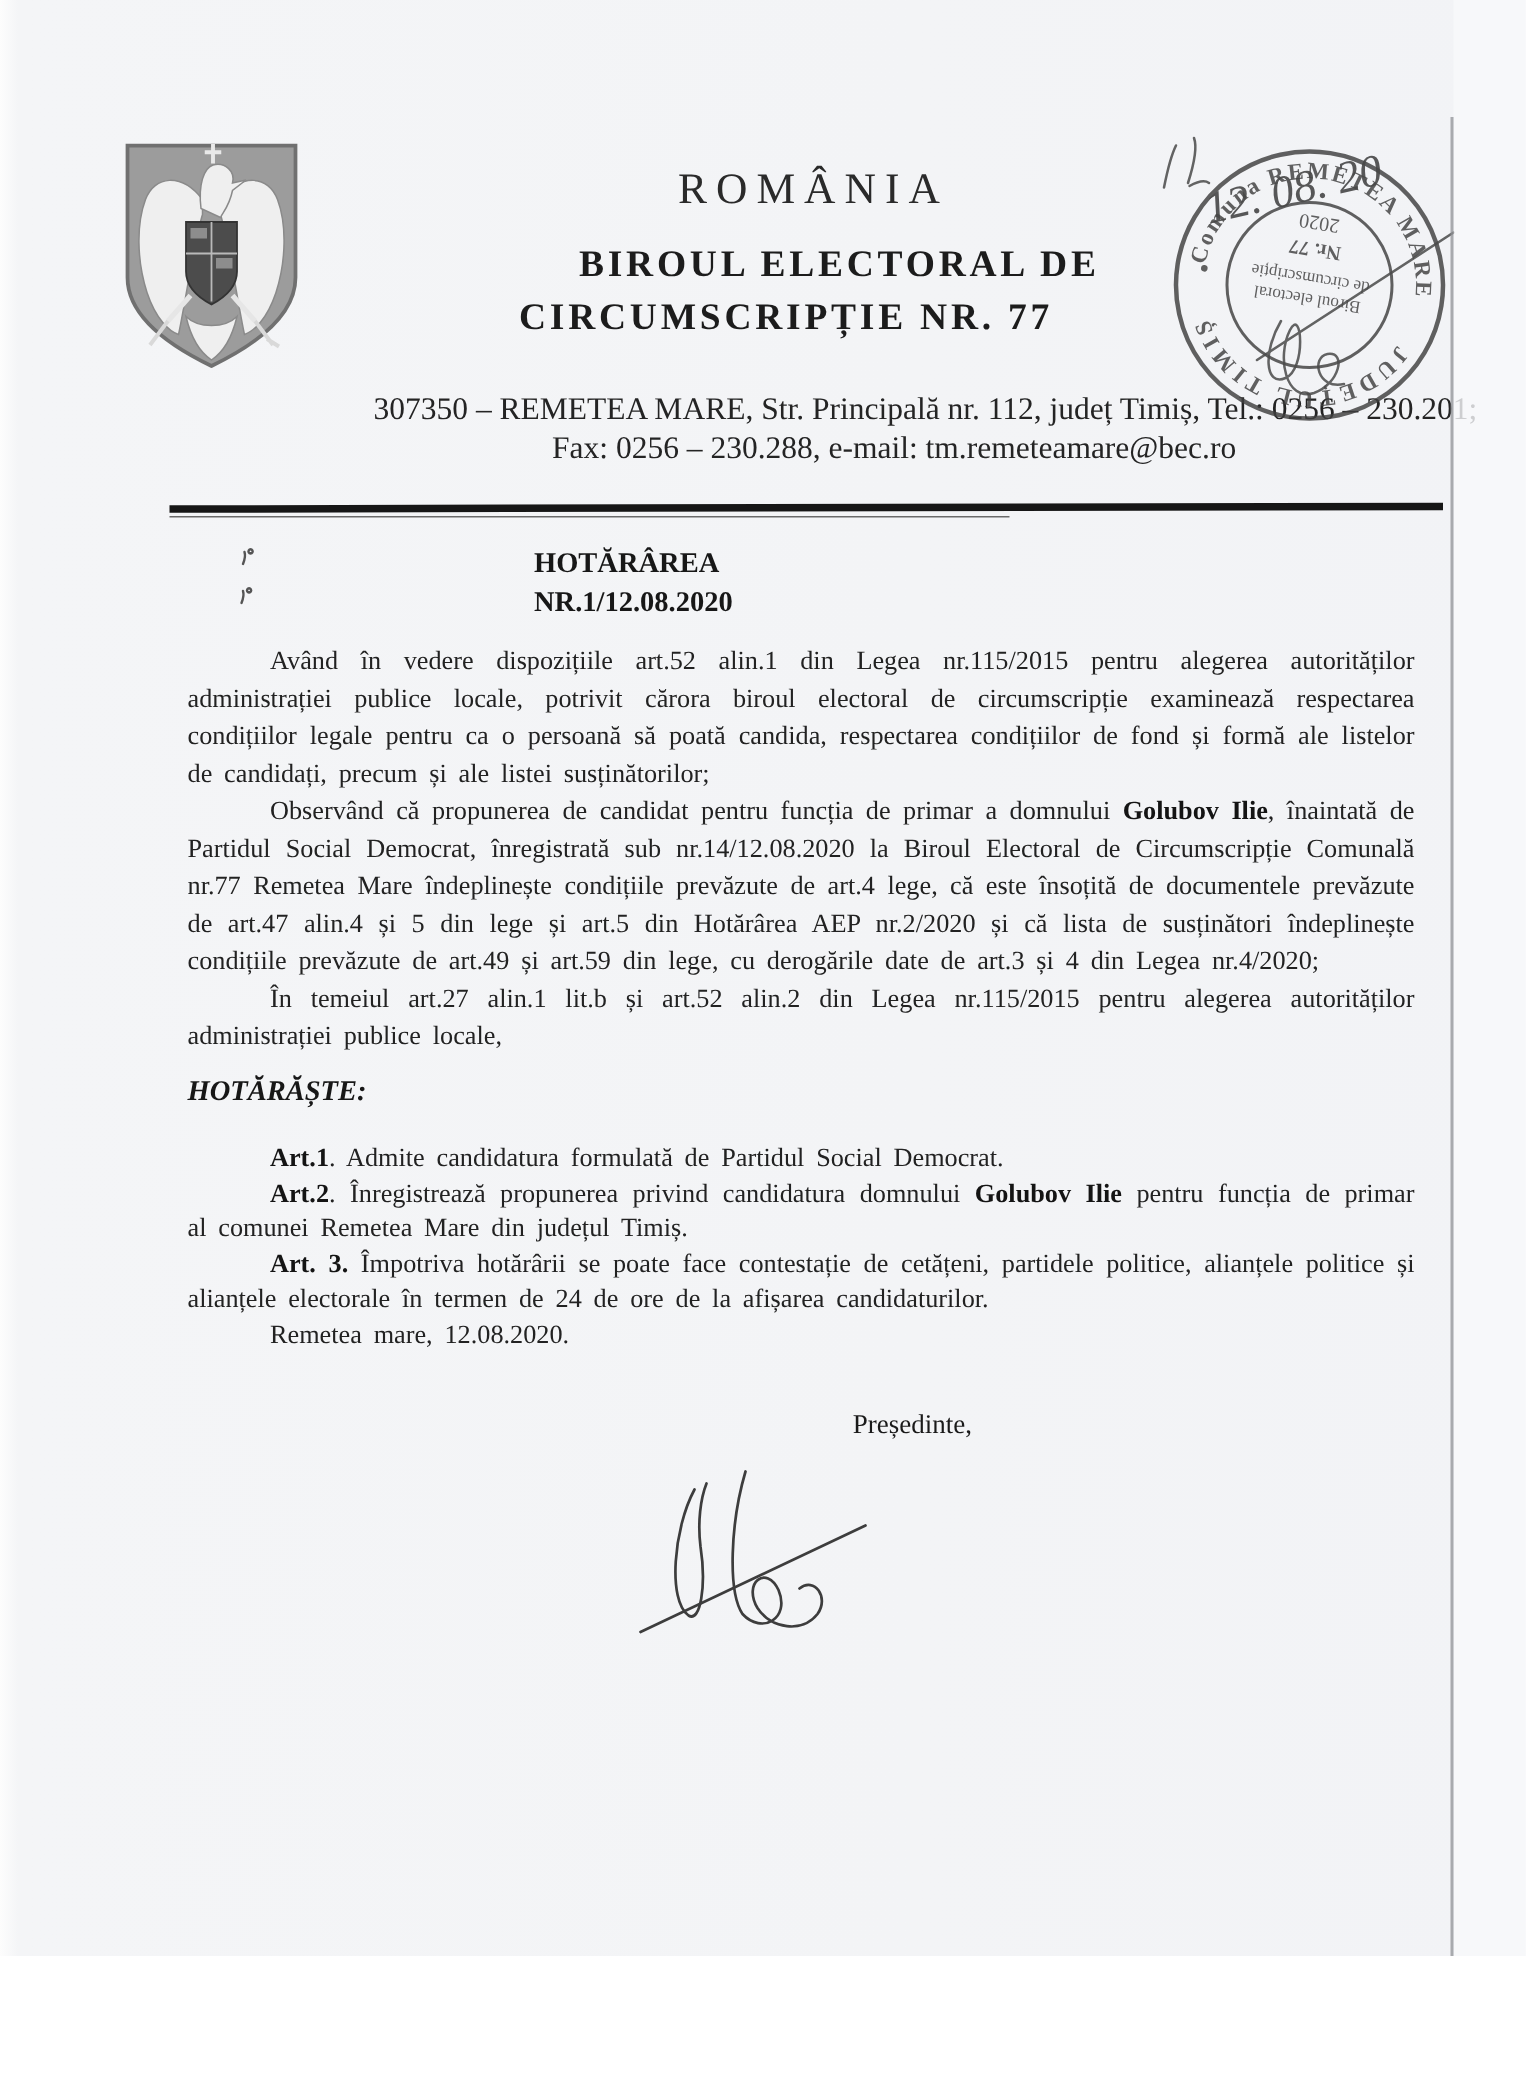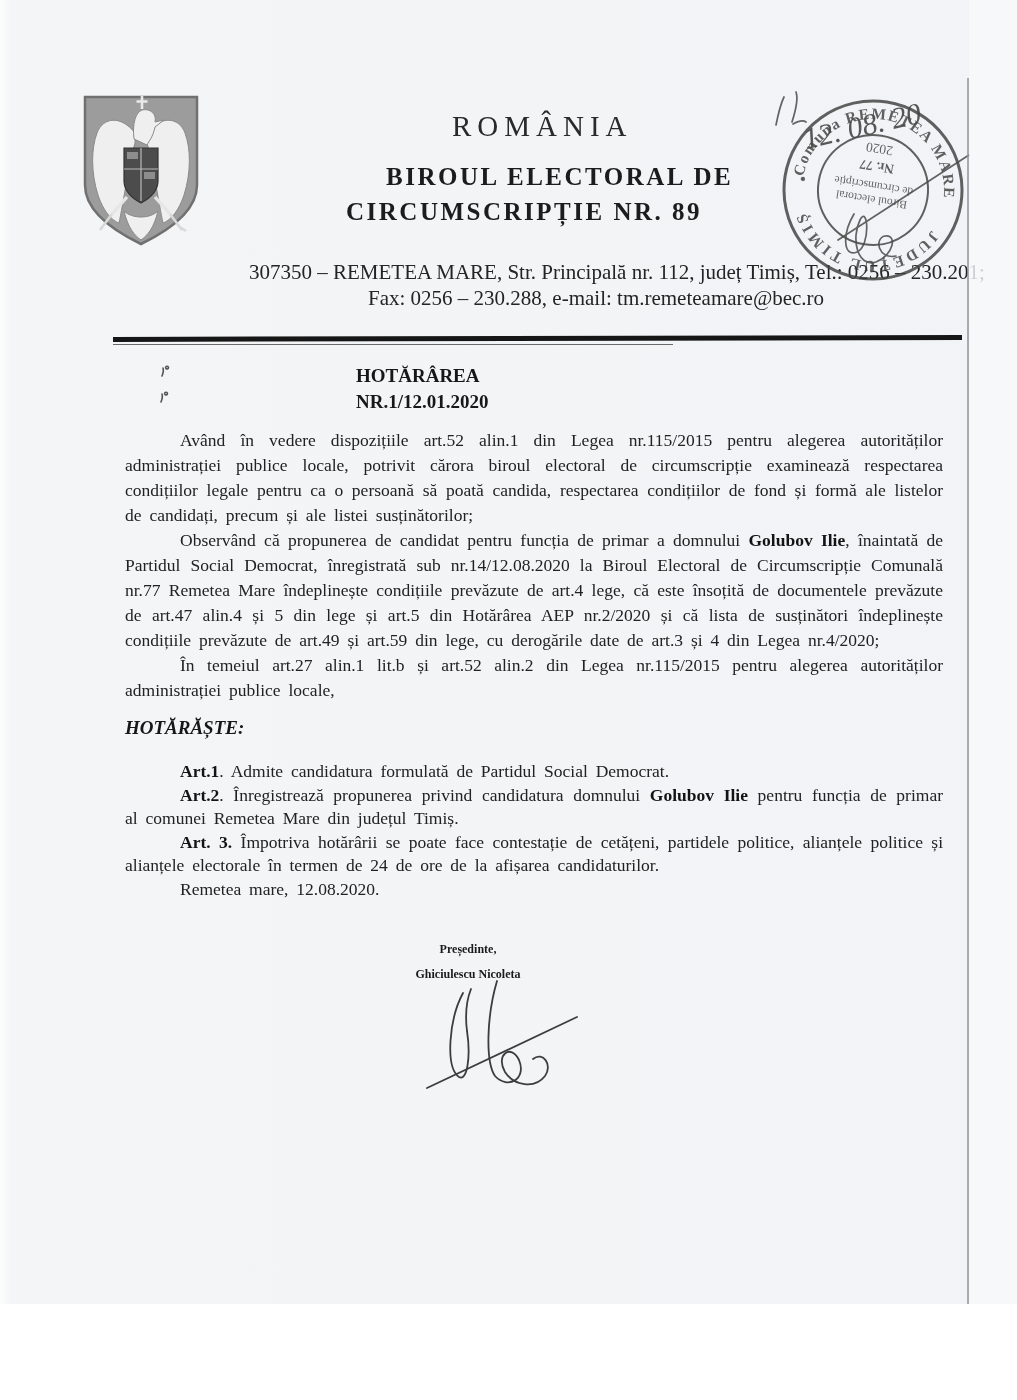--- a/index.html
+++ b/index.html
@@ -14,21 +14,21 @@
   .office{font-size:25px;font-weight:bold;letter-spacing:2.5px;color:#1c1c1c;}
   .addr{font-size:21px;color:#242424;}
   .rule-main{position:absolute;left:113px;top:336px;width:849px;height:5px;background:#161616;transform:rotate(-0.12deg);}
   .rule-echo{position:absolute;left:113px;top:344px;width:560px;height:1px;background:#6a6a6a;}
   .title-block{position:absolute;left:356px;top:363px;width:350px;text-align:left;font-size:19px;font-weight:bold;line-height:26px;color:#171717;}
   .bodyflow{position:absolute;left:125px;top:428px;width:818px;font-size:17.5px;line-height:25px;text-align:justify;word-spacing:3.5px;color:#222;}
   .bodyflow p{margin:0;text-indent:55px;}
   .decide{margin:12px 0 20px 0 !important;text-indent:0 !important;font-weight:bold;font-size:19px;color:#171717;font-style:italic;}
   .artline{line-height:23.5px;}
   b{color:#141414;}
-  .sig-block{position:absolute;left:288px;top:937px;width:360px;text-align:center;font-size:12px;font-weight:bold;line-height:25px;color:#1a1a1a;}
+  .sig-block{position:absolute;left:288px;top:937px;width:360px;text-align:right;font-size:18px;font-weight:normal;line-height:25px;color:#1a1a1a;}
   .edge-line{position:absolute;left:967px;top:78px;width:2px;height:1322px;background:#8f9296;opacity:.75;}
   .edge-strip{position:absolute;left:969px;top:0;width:48px;height:1400px;background:#f7f9fb;opacity:.8;}
   svg{overflow:visible;}
   .stamp-text{font-family:"Liberation Serif","DejaVu Serif",serif;}
 </style>
 </head>
 <body>
 
 <div class="paper">
 
@@ -46,21 +46,21 @@
       <path d="M45,55 H79 V88 Q79,101 62,110 Q45,101 45,88 Z" fill="#4c4c4c" stroke="#333" stroke-width="1.2"></path>
       <path d="M62,55 V108 M45,76 H79" stroke="#b9b9b9" stroke-width="1.2" fill="none"></path>
       <rect x="48" y="59" width="11" height="7" fill="#8d8d8d"></rect>
       <rect x="65" y="79" width="11" height="7" fill="#8d8d8d"></rect>
     </g>
     <path d="M33,121 L21,137 M91,121 L103,137 M99,133 l8,5" stroke="#d9d9d9" stroke-width="2.6" fill="none"></path>
   </svg>
 
   <div class="abs country" style="left:452px;top:110px;">ROMÂNIA</div>
   <div class="abs office" style="left:350px;top:163px;margin-left:36px;">BIROUL ELECTORAL DE</div>
-  <div class="abs office" style="left:346px;top:198px;">CIRCUMSCRIPȚIE NR. 89</div>
+  <div class="abs office" style="left:346px;top:198px;">CIRCUMSCRIPȚIE NR. 77</div>
   <div class="abs addr" style="left:249px;top:260px;">307350 – REMETEA MARE, Str. Principală nr. 112, județ Timiș, Tel.: 0256 – 230.201;</div>
   <div class="abs addr" style="left:368px;top:286px;">Fax: 0256 – 230.288, e-mail: tm.remeteamare@bec.ro</div>
 
   <svg class="abs stamp-text" style="left:768px;top:78px;" width="210" height="228" viewBox="0 0 210 228">
     <g transform="rotate(9 105 112)" opacity="0.82">
       <circle cx="105" cy="112" r="89" fill="none" stroke="#3f3f3f" stroke-width="3"></circle>
       <circle cx="105" cy="112" r="55" fill="none" stroke="#3f3f3f" stroke-width="2"></circle>
       <path id="ringPath" d="M105,112 m-71,0 a71,71 0 1,1 142,0 a71,71 0 1,1 -142,0" fill="none"></path>
       <text font-size="15.5" font-weight="bold" fill="#3f3f3f" letter-spacing="1.5" text-anchor="middle">
         <textPath href="#ringPath" startOffset="25%">Comuna REMETEA MARE</textPath>
@@ -89,37 +89,36 @@
 
   <svg class="abs" style="left:152px;top:362px;" width="30" height="50" viewBox="0 0 30 50">
     <g stroke="#555" stroke-width="1.6" fill="none" stroke-linecap="round">
       <path d="M10,14 q2,-5 1,-8 m4,1 a1.4,1.4 0 1,1 0.1,0"></path>
       <path d="M9,40 q2,-5 1,-8 m4,1 a1.4,1.4 0 1,1 0.1,0"></path>
     </g>
   </svg>
 
   <div class="title-block">
     <div>HOTĂRÂREA</div>
-    <div>NR.1/12.01.2020</div>
+    <div>NR.1/12.08.2020</div>
   </div>
 
   <div class="bodyflow">
     <p>Având în vedere dispozițiile art.52 alin.1 din Legea nr.115/2015 pentru alegerea autorităților administrației publice locale, potrivit cărora biroul electoral de circumscripție examinează respectarea condițiilor legale pentru ca o persoană să poată candida, respectarea condițiilor de fond și formă ale listelor de candidați, precum și ale listei susținătorilor;</p>
     <p><span>Observând că propunerea de candidat pentru funcția de primar a domnului </span><b>Golubov Ilie</b><span>, înaintată de Partidul Social Democrat, înregistrată sub nr.14/12.08.2020 la Biroul Electoral de Circumscripție Comunală nr.77 Remetea Mare îndeplinește condițiile prevăzute de art.4  lege, că este însoțită de documentele prevăzute de art.47 alin.4 și 5 din lege și art.5 din Hotărârea AEP nr.2/2020 și că lista de susținători îndeplinește condițiile prevăzute de art.49 și art.59 din lege, cu derogările date de art.3 și 4 din Legea nr.4/2020;</span></p>
     <p>În temeiul art.27 alin.1 lit.b și art.52 alin.2 din Legea nr.115/2015 pentru alegerea autorităților administrației publice locale,</p>
     <p class="decide">HOTĂRĂȘTE:</p>
     <p class="artline"><b>Art.1</b><span>. Admite candidatura formulată de Partidul Social Democrat.</span></p>
     <p class="artline"><b>Art.2</b><span>. Înregistrează propunerea privind candidatura domnului </span><b>Golubov Ilie</b><span> pentru funcția de primar al comunei Remetea Mare din județul Timiș.</span></p>
     <p class="artline"><b>Art. 3.</b><span> Împotriva hotărârii se poate face contestație de cetățeni, partidele politice, alianțele politice și alianțele electorale în termen de 24 de ore de la afișarea candidaturilor.</span></p>
     <p class="artline">Remetea mare, 12.08.2020.</p>
   </div>
 
   <div class="sig-block">
     <div>Președinte,</div>
-    <div>Ghiciulescu Nicoleta</div>
   </div>
 
   <svg class="abs" style="left:405px;top:975px;" width="200" height="130" viewBox="0 0 200 130">
     <g stroke="#3d3d3d" stroke-width="1.8" fill="none" stroke-linecap="round">
       <path d="M58,18 C44,44 40,92 54,102 C62,107 66,82 62,56 C60,40 62,24 66,14"></path>
       <path d="M92,6 C82,40 80,86 90,101 C103,115 122,104 114,85 C106,68 90,80 100,97 C109,111 130,114 140,101 C148,90 138,76 128,84"></path>
       <path d="M22,113 L172,42"></path>
     </g>
   </svg>
 

